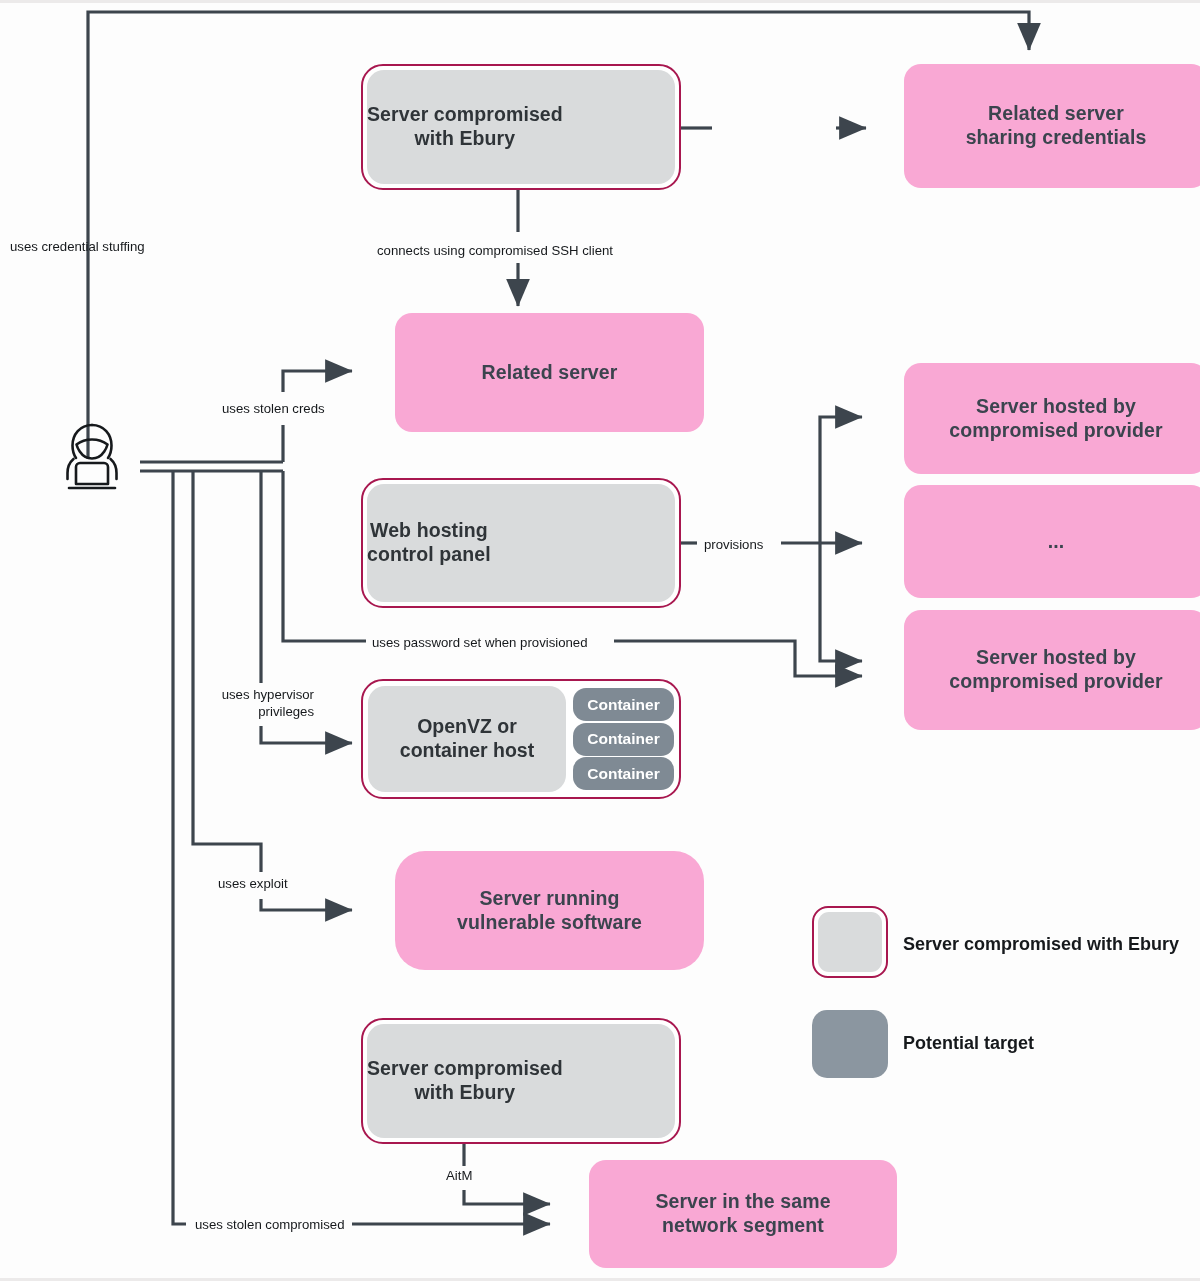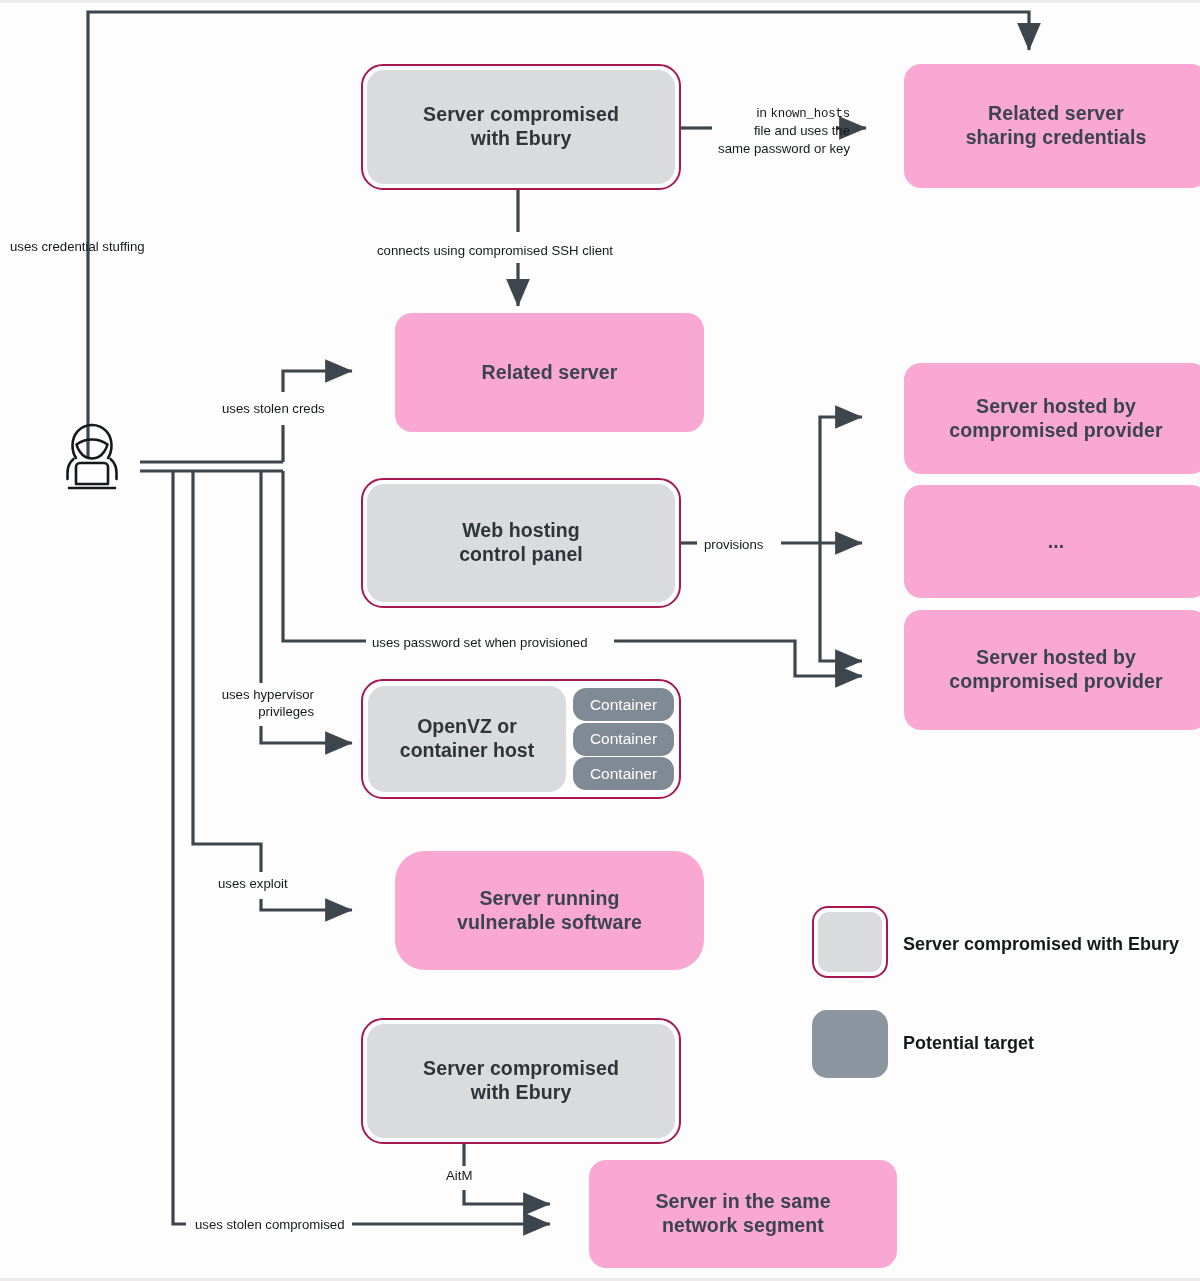--- a/index.html
+++ b/index.html
@@ -11,29 +11,29 @@
 
   
   .node{position:absolute;box-sizing:border-box;display:flex;align-items:center;justify-content:center;text-align:center;}
   .node .lbl{font-weight:bold;line-height:1.22;letter-spacing:.1px;}
 
   .target{background:#f9a8d4;border-radius:17px;color:#3b444e;margin-left:32px;}
   .target .lbl{font-size:19.5px;color:#3b444e;}
 
   
   .ebury{border:2.4px solid #a8174f;border-radius:22px;background:#fff;padding:4px;}
-  .ebury .inner{width:100%;height:100%;background:#d9dbdc;border-radius:17px;display:flex;align-items:center;justify-content:center;text-align:center;box-sizing:border-box;}
+  .ebury .inner{width:100%;height:100%;background:#d9dbdc;border-radius:17px;display:flex;align-items:center;justify-content:flex-start;text-align:center;box-sizing:border-box;}
   .ebury .lbl{font-size:19.5px;color:#2f3438;}
 
   
   .hostwrap{position:absolute;box-sizing:border-box;border:2.4px solid #a8174f;border-radius:22px;background:#fff;padding:5px;display:flex;gap:7px;}
   .hostmain{flex:0 0 198px;background:#d9dbdc;border-radius:17px;display:flex;align-items:center;justify-content:center;text-align:center;}
   .hostmain .lbl{font-size:19.5px;color:#2f3438;font-weight:bold;line-height:1.22;}
   .hostcols{flex:1;display:flex;flex-direction:column;justify-content:space-between;padding:2px 0;}
-  .pill{background:#7f8a94;border-radius:13px;color:#fff;font-size:15.5px;font-weight:normal;height:33px;display:flex;align-items:center;justify-content:center;}
+  .pill{background:#7f8a94;border-radius:13px;color:#fff;font-size:15.5px;font-weight:bold;height:33px;display:flex;align-items:center;justify-content:center;}
 
   
   .elabel{position:absolute;font-size:13.2px;color:#16191c;line-height:1.32;white-space:nowrap;}
   .elabel.multi{white-space:normal;text-align:right;}
   .mono{font-family:"Liberation Mono",monospace;font-size:12.4px;letter-spacing:-.2px;}
 
   
   .lgbox{position:absolute;}
   .lg-ebury{border:2.4px solid #a8174f;border-radius:16px;background:#fff;padding:4px;box-sizing:border-box;}
   .lg-ebury .inner{width:100%;height:100%;background:#d9dbdc;border-radius:11px;}
@@ -185,25 +185,20 @@
 
   <div class="node target" style="left:872px;top:610px;width:304px;height:120px;">
     <div class="lbl">
       <span>Server hosted by</span><br>
       <span>compromised provider</span>
     </div>
   </div>
 
   <div class="elabel" style="left:10px;top:238px;">uses credential stuffing</div>
 
-  <div class="elabel multi" style="left:700px;top:104px;width:150px;">
-    <span>in </span><span class="mono">known_hosts</span><br>
-    <span>file and uses the</span><br>
-    <span>same password or key</span>
-  </div>
 
   <div class="elabel" style="left:377px;top:242px;">connects using compromised SSH client</div>
 
   <div class="elabel" style="left:222px;top:400px;">uses stolen creds</div>
 
   <div class="elabel" style="left:704px;top:536px;">provisions</div>
 
   <div class="elabel" style="left:372px;top:634px;">uses password set when provisioned</div>
 
   <div class="elabel multi" style="left:200px;top:686px;width:114px;text-align:right;">

